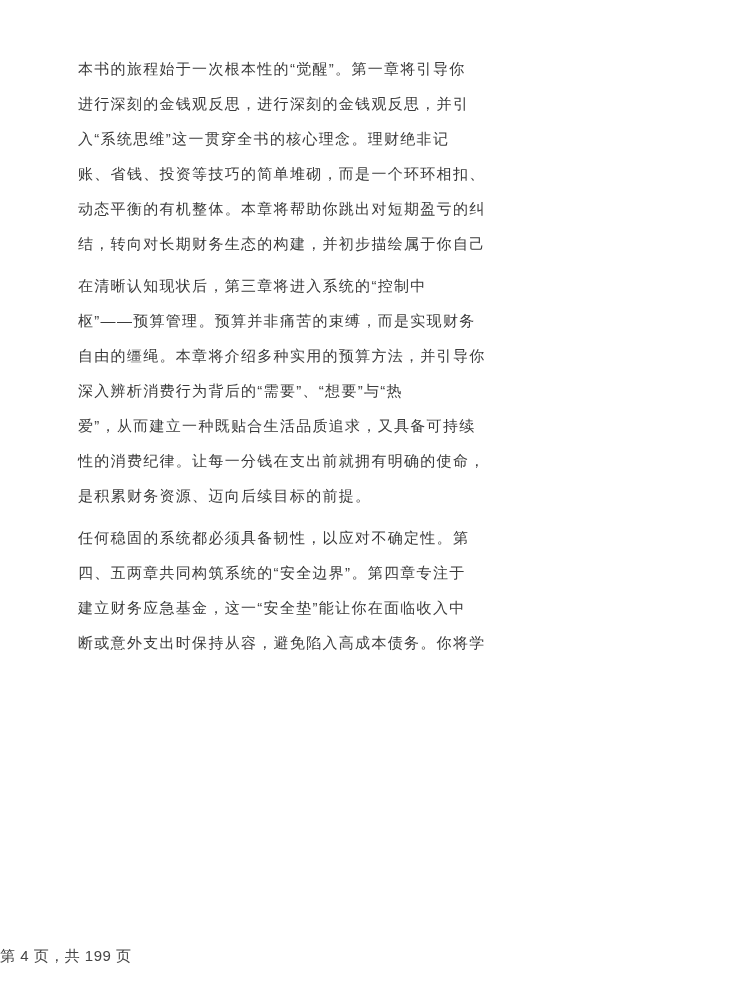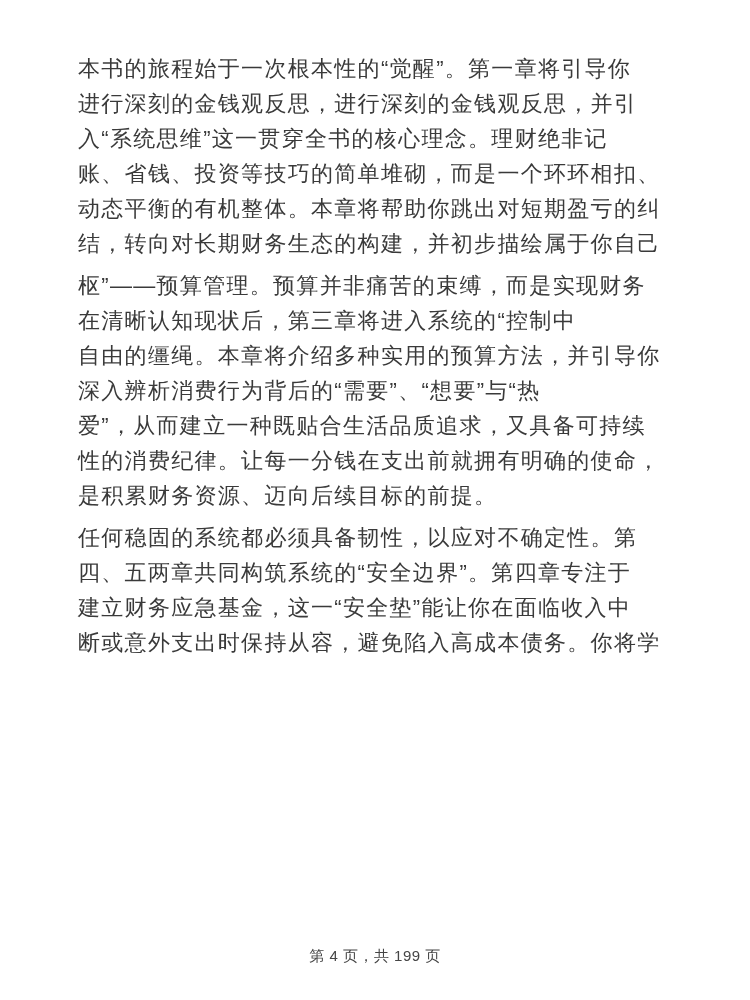--- a/index.html
+++ b/index.html
@@ -14,39 +14,39 @@
     background: #ffffff;
     overflow: hidden;
     font-family: "Liberation Sans", sans-serif;
   }
   .content {
     position: absolute;
     top: 51px;
     left: 78px;
     width: 604px;
     color: #3a3a3a;
-    font-size: 22px;
+    font-size: 15px;
     line-height: 35px;
     letter-spacing: 1.3px;
   }
   .para {
     margin: 0 0 7px 0;
     padding: 0;
   }
   .line {
     white-space: nowrap;
     height: 35px;
     overflow: visible;
   }
   .footer {
     position: absolute;
     top: 945px;
     left: 0;
     width: 750px;
-    text-align: center;
+    text-align: left;
     font-size: 15px;
     line-height: 22px;
     color: #454545;
     letter-spacing: 0.5px;
   }
 </style>
 </head>
 <body>
 
 <div class="page">
@@ -56,22 +56,22 @@
       <div class="line">本书的旅程始于一次根本性的“觉醒”。第一章将引导你</div>
       <div class="line">进行深刻的金钱观反思，进行深刻的金钱观反思，并引</div>
       <div class="line">入“系统思维”这一贯穿全书的核心理念。理财绝非记</div>
       <div class="line">账、省钱、投资等技巧的简单堆砌，而是一个环环相扣、</div>
       <div class="line">动态平衡的有机整体。本章将帮助你跳出对短期盈亏的纠</div>
       <div class="line">结，转向对长期财务生态的构建，并初步描绘属于你自己</div>
     </div>
 
 
     <div class="para">
+      <div class="line">在清晰认知现状后，第三章将进入系统的“控制中</div>
       <div class="line">枢”——预算管理。预算并非痛苦的束缚，而是实现财务</div>
-      <div class="line">在清晰认知现状后，第三章将进入系统的“控制中</div>
       <div class="line">自由的缰绳。本章将介绍多种实用的预算方法，并引导你</div>
       <div class="line">深入辨析消费行为背后的“需要”、“想要”与“热</div>
       <div class="line">爱”，从而建立一种既贴合生活品质追求，又具备可持续</div>
       <div class="line">性的消费纪律。让每一分钱在支出前就拥有明确的使命，</div>
       <div class="line">是积累财务资源、迈向后续目标的前提。</div>
     </div>
 
     <div class="para">
       <div class="line">任何稳固的系统都必须具备韧性，以应对不确定性。第</div>
       <div class="line">四、五两章共同构筑系统的“安全边界”。第四章专注于</div>

